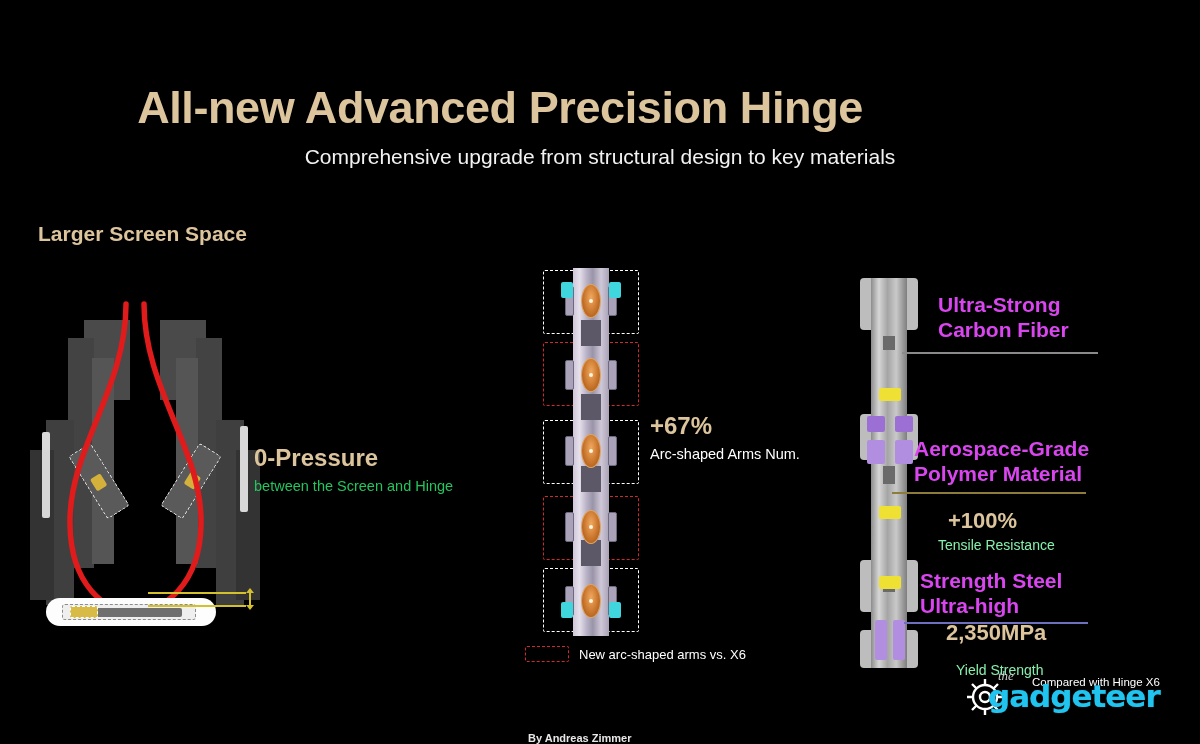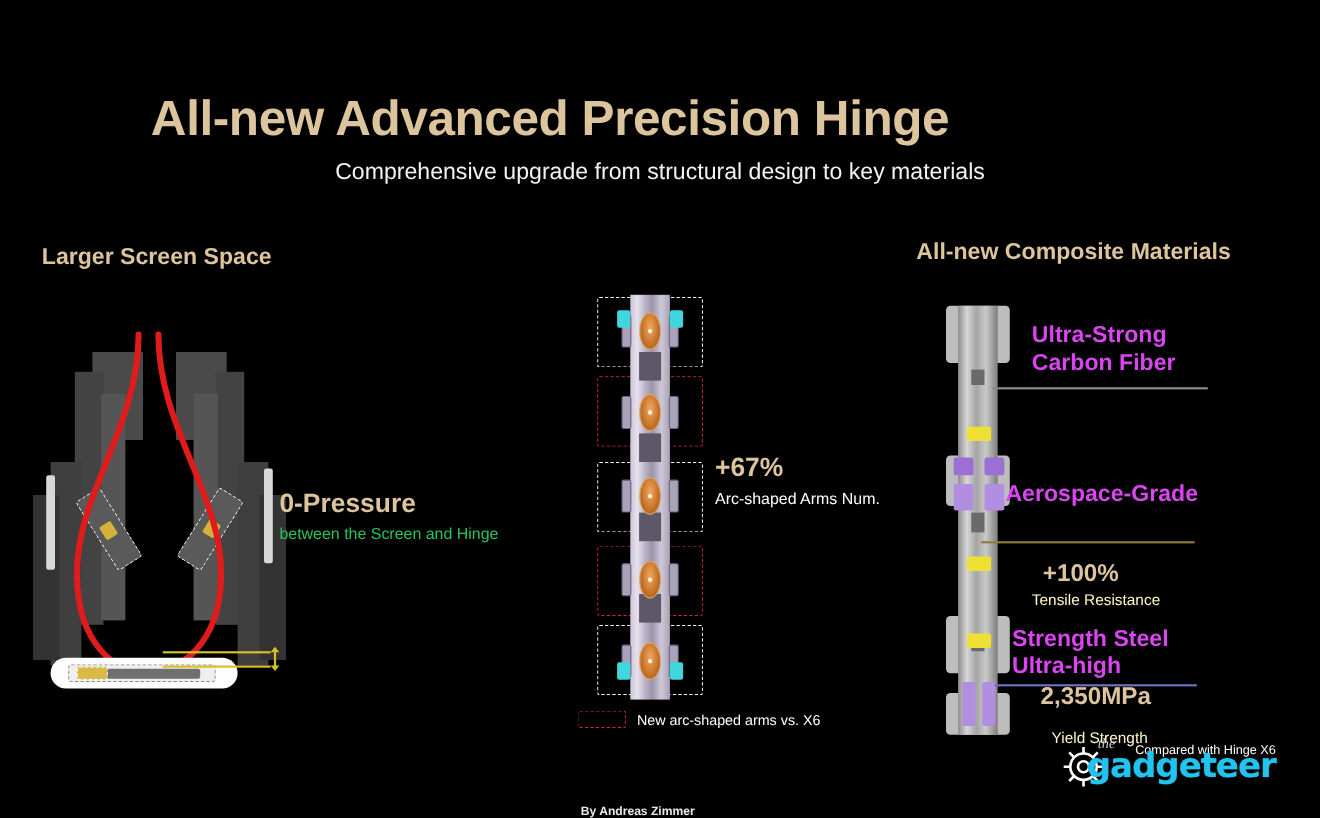--- a/index.html
+++ b/index.html
@@ -124,21 +124,21 @@
   .rcap { position:absolute; width: 58px; left: 7px; background:#bdbdbd; border-radius: 4px; }
   .rnotch { position:absolute; background:#6a6a6a; }
   .rpoly { position:absolute; background:#9b6fd4; border-radius:2px; }
   .rpoly.lt { background:#b28ee0; }
   .ryellow { position:absolute; background:#efe134; border-radius:2px; }
 
   
   .r-label { position:absolute; color:#d946ef; font-weight:bold; font-size: 21px; line-height:1.2; }
   .r-rule { position:absolute; height: 1.6px; }
   .r-metric-big { position:absolute; color:#dcc49c; font-weight:bold; font-size: 22px; }
-  .r-metric-sub { position:absolute; color:#fef9c3; font-size: 14px; }
+  .r-metric-sub { position:absolute; color:#86efac; font-size: 14px; }
   .r-note { position:absolute; color:#ffffff; font-size: 11.5px; }
 
   
   .wm { position:absolute; left: 962px; top: 668px; width: 180px; height: 52px; }
   .wm-the { position:absolute; left: 36px; top: 0px; font-size: 13px; color:#cfcfcf; font-style: italic; font-family:"Liberation Serif", serif; }
   .wm-word { position:absolute; left: 26px; top: 10px; font-size: 31px; font-weight: bold; color:#21c4ef;
              letter-spacing:-1px; text-shadow: 0 0 1px #0a6f8a; font-family:"DejaVu Sans", sans-serif; }
 
   .byline { position:absolute; left: 528px; top: 732px; font-size: 11px; color:#e8e8e8; font-weight:bold; }
 </style>
@@ -244,21 +244,20 @@
   <div class="plus67">
     <div class="big">+67%</div>
     <div class="sub">Arc-shaped Arms Num.</div>
   </div>
 
   <div class="legend">
     <span class="legend-swatch"></span>
     <span class="legend-text">New arc-shaped arms vs. X6</span>
   </div>
 
-  <div class="sec-head" id="head-right">All-new Composite Materials</div>
 
   <div class="right-art">
     <div class="rcap" style="top:0px;   height:52px"></div>
     <div class="rcap" style="top:136px; height:46px"></div>
     <div class="rcap" style="top:282px; height:52px"></div>
     <div class="rcap" style="top:352px; height:38px"></div>
     <div class="rcol"></div>
 
     <div class="rnotch" style="left:30px; top:58px;  width:12px; height:14px"></div>
     <div class="rnotch" style="left:30px; top:188px; width:12px; height:18px"></div>
@@ -277,20 +276,21 @@
   </div>
 
   <div class="r-label" style="left:938px; top:292px">
     <div>Ultra-Strong</div>
     <div>Carbon Fiber</div>
   </div>
   <div class="r-rule" style="left:902px; top:352px; width:196px; background:#8a8a8a"></div>
 
   <div class="r-label" style="left:914px; top:436px">
     <div>Aerospace-Grade</div>
+    <div>Polymer Material</div>
   </div>
   <div class="r-rule" style="left:892px; top:492px; width:194px; background:#8d7c3a"></div>
   <div class="r-metric-big" style="left:948px; top:508px">+100%</div>
   <div class="r-metric-sub" style="left:938px; top:537px">Tensile Resistance</div>
 
   <div class="r-label" style="left:920px; top:568px">
     <div>Strength Steel</div>
     <div>Ultra-high</div>
   </div>
   <div class="r-rule" style="left:904px; top:622px; width:184px; background:#6f6fc0"></div>

